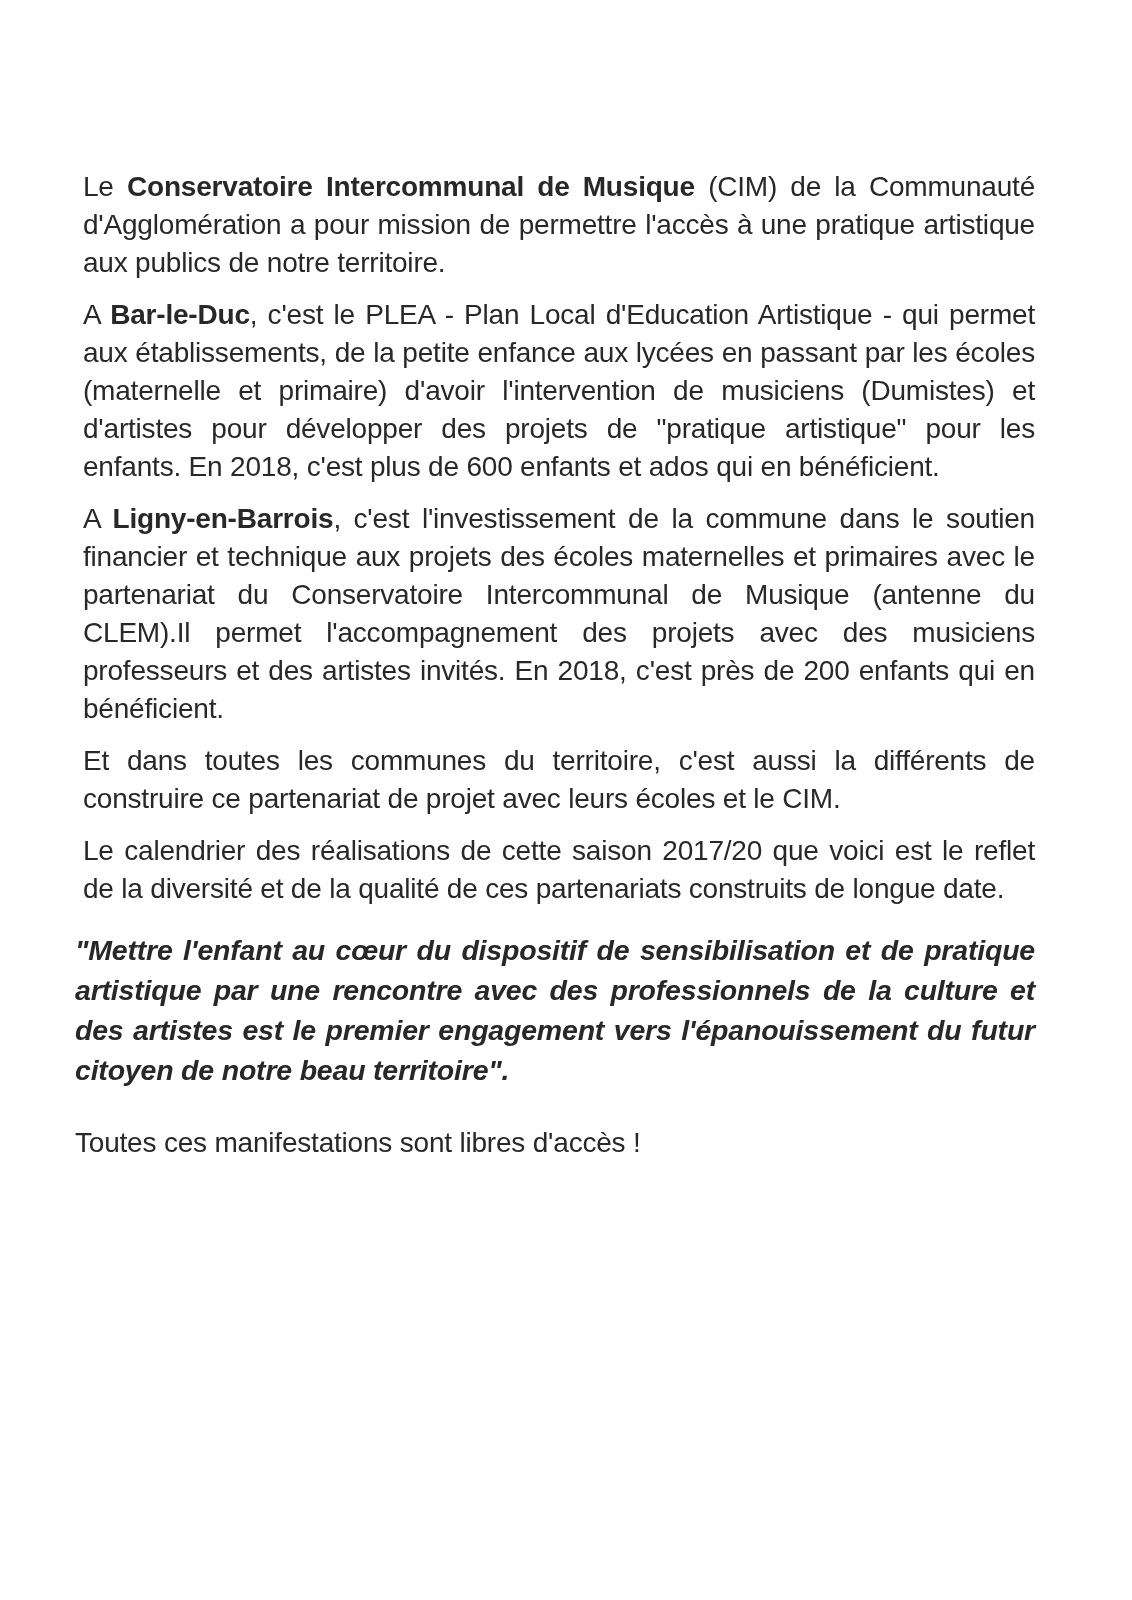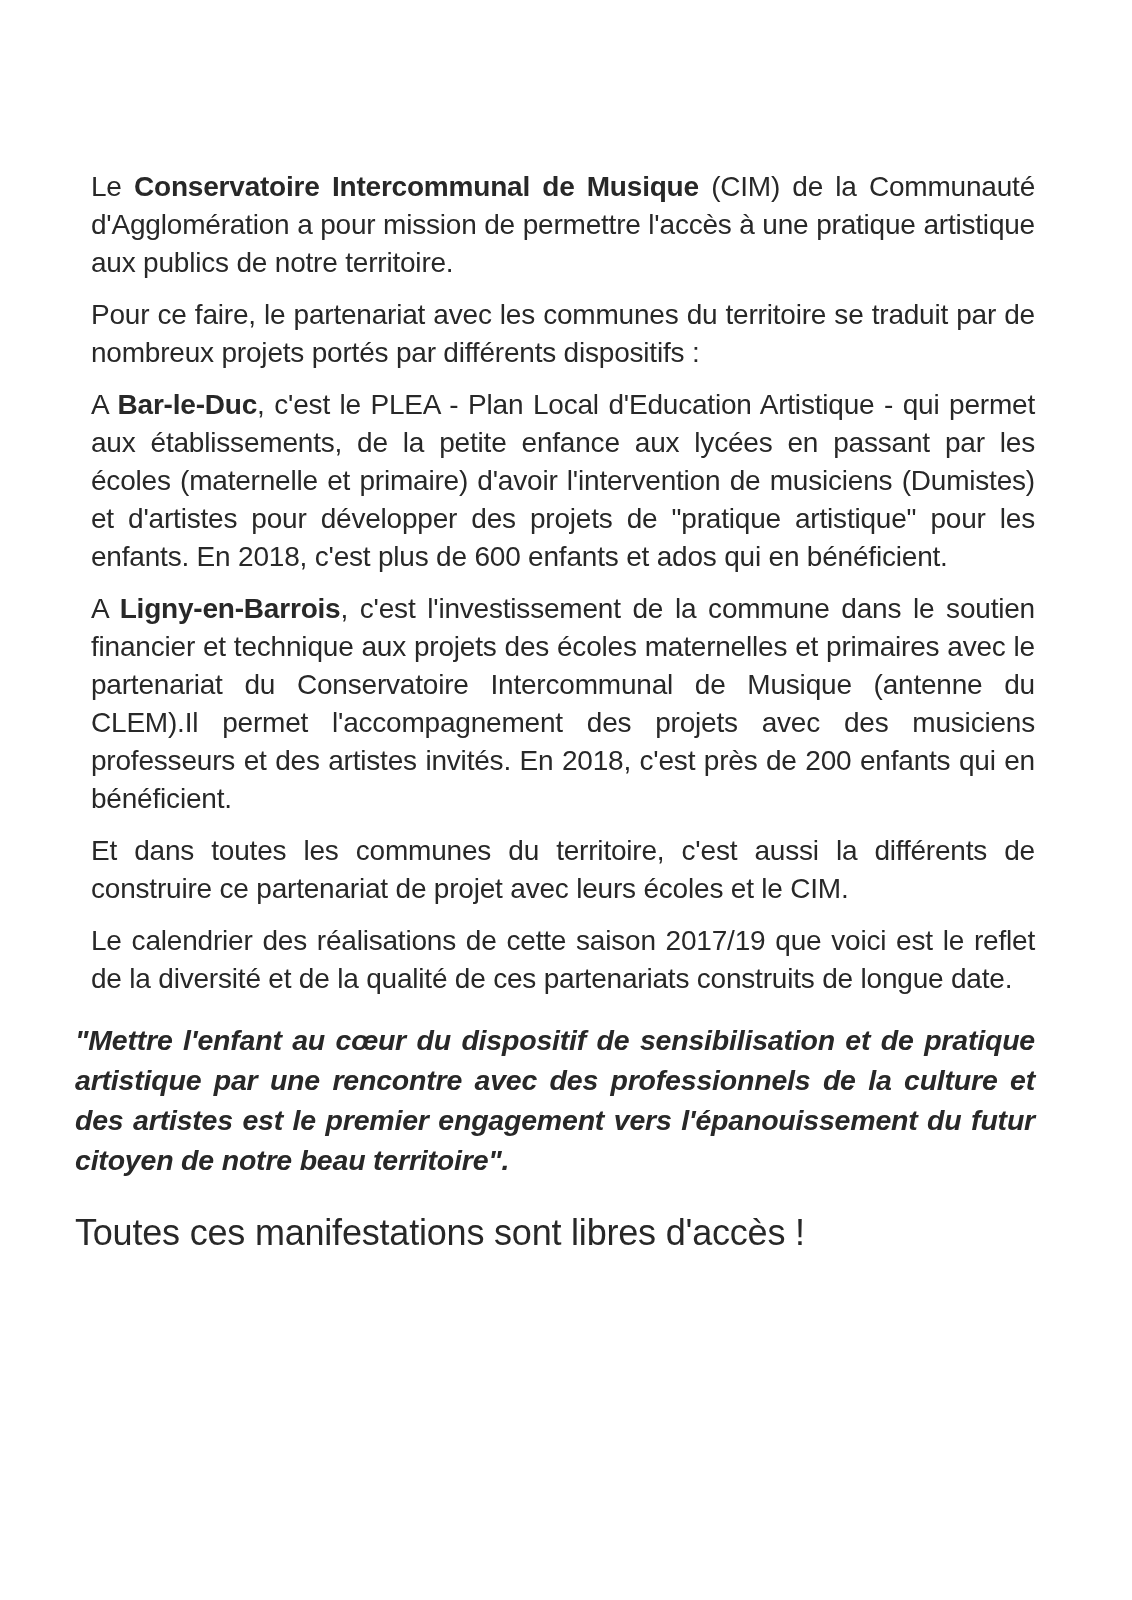--- a/index.html
+++ b/index.html
@@ -15,21 +15,21 @@
     overflow: hidden;
   }
   .text-block {
     position: absolute;
     left: 75px;
     top: 168px;
     width: 960px;
     color: #282828;
   }
   p.para {
-    margin: 0 0 14px 16px;
+    margin: 0 0 14px 8px;
     font-size: 28px;
     line-height: 38px;
     text-align: justify;
     letter-spacing: -0.2px;
     hyphens: auto;
     -webkit-hyphens: auto;
   }
   p.para .b {
     font-weight: bold;
   }
@@ -39,41 +39,40 @@
     line-height: 40px;
     text-align: justify;
     font-weight: bold;
     font-style: italic;
     letter-spacing: -0.2px;
     hyphens: auto;
     -webkit-hyphens: auto;
   }
   p.closing {
     margin: 34px 0 0 0;
-    font-size: 36px;
+    font-size: 28px;
     line-height: 38px;
     text-align: left;
     letter-spacing: -0.2px;
   }
 </style>
 </head>
 <body>
 
 <article class="text-block">
 
   <p class="para"><span>Le </span><span class="b">Conservatoire Intercommunal de Musique</span><span> (CIM) de la Communauté d'Agglomération a pour mission de permettre l'accès à une pratique artistique aux publics de notre territoire.</span></p>
 
-  <p class="para"><span>Pour ce faire, le partenariat avec les communes du territoire se traduit par de nombreux projets portés par différents dispositifs :</span></p>
 
   <p class="para"><span>A </span><span class="b">Bar-le-Duc</span><span>, c'est le PLEA - Plan Local d'Education Artistique - qui permet aux établissements, de la petite enfance aux lycées en passant par les écoles (maternelle et primaire) d'avoir l'intervention de musiciens (Dumistes) et d'artistes pour développer des projets de "pratique artistique" pour les enfants. En 2018, c'est plus de 600 enfants et ados qui en bénéficient.</span></p>
 
   <p class="para"><span>A </span><span class="b">Ligny-en-Barrois</span><span>, c'est l'investissement de la commune dans le soutien financier et technique aux projets des écoles maternelles et primaires avec le partenariat du Conservatoire Intercommunal de Musique (antenne du CLEM).Il permet l'accompagnement des projets avec des musiciens professeurs et des artistes invités. En 2018, c'est près de 200 enfants qui en bénéficient.</span></p>
 
   <p class="para"><span>Et dans toutes les communes du territoire, c'est aussi la différents de construire ce partenariat de projet avec leurs écoles et le CIM.</span></p>
 
 
-  <p class="para"><span>Le calendrier des réalisations de cette saison 2017/19 que voici est le reflet de la diversité et de la qualité de ces partenariats construits de longue date.</span></p>
+  <p class="para"><span>Le calendrier des réalisations de cette saison 2017/20 que voici est le reflet de la diversité et de la qualité de ces partenariats construits de longue date.</span></p>
 
   <p class="quote"><span>"Mettre l'enfant au cœur du dispositif de sensibilisation et de pratique artistique par une rencontre avec des professionnels de la culture et des artistes est le premier engagement vers l'épanouissement du futur citoyen de notre beau territoire".</span></p>
 
   <p class="closing"><span>Toutes ces manifestations sont libres d'accès !</span></p>
 
 </article>
 
 </body></html>

